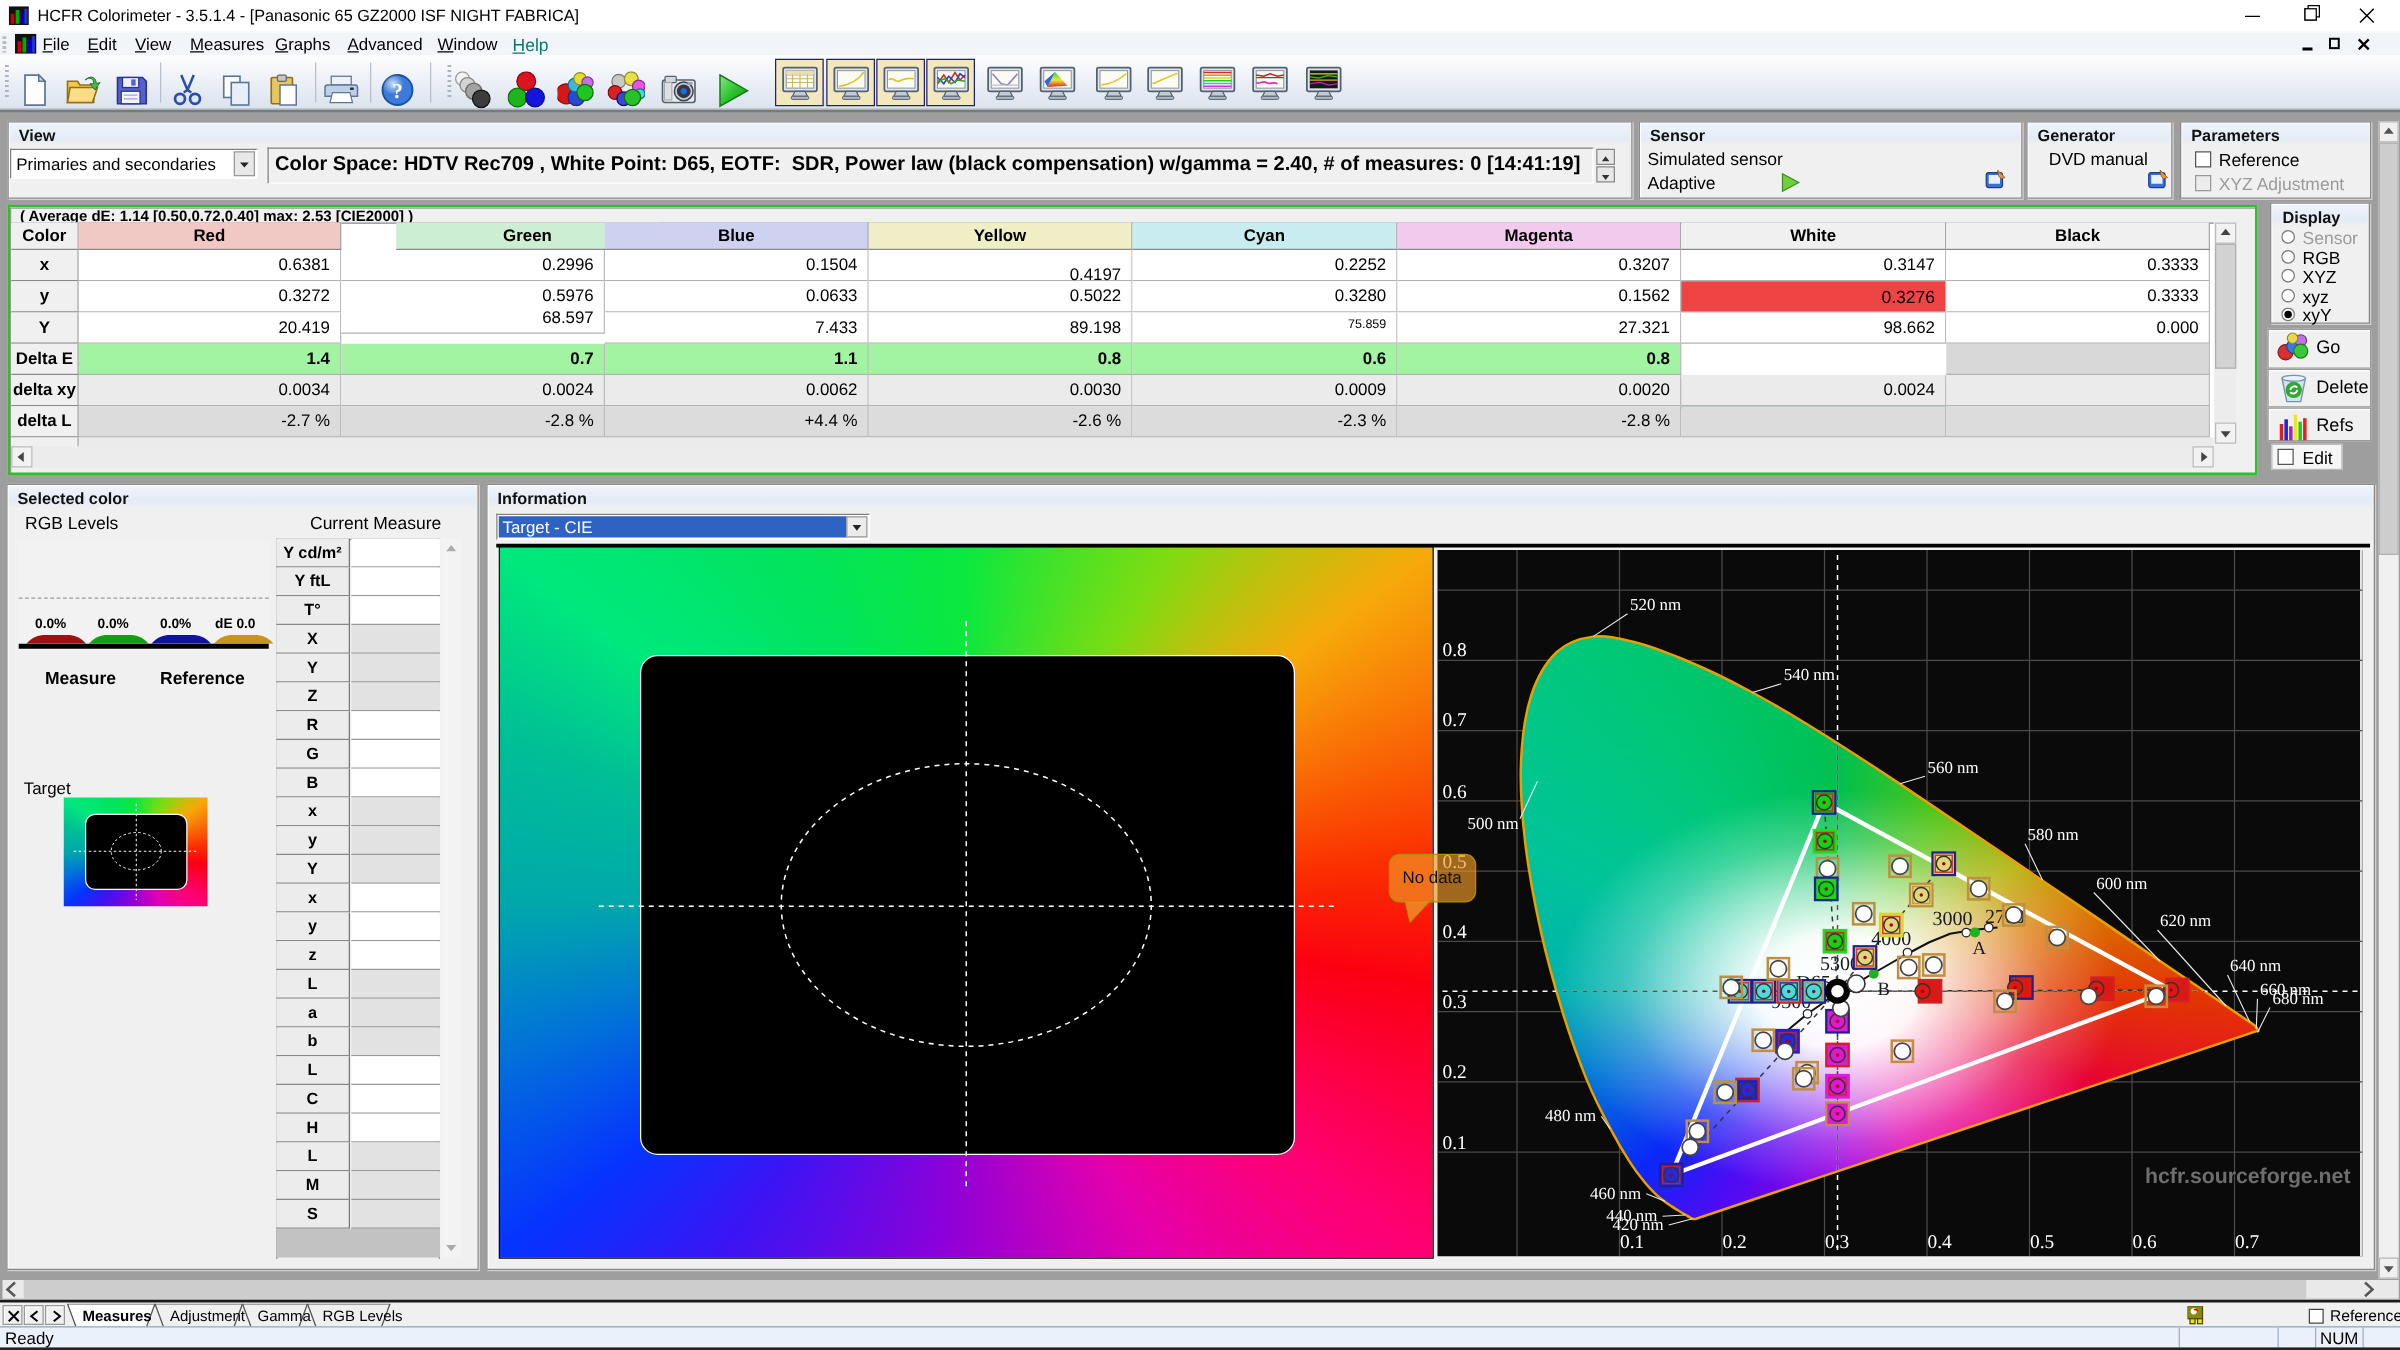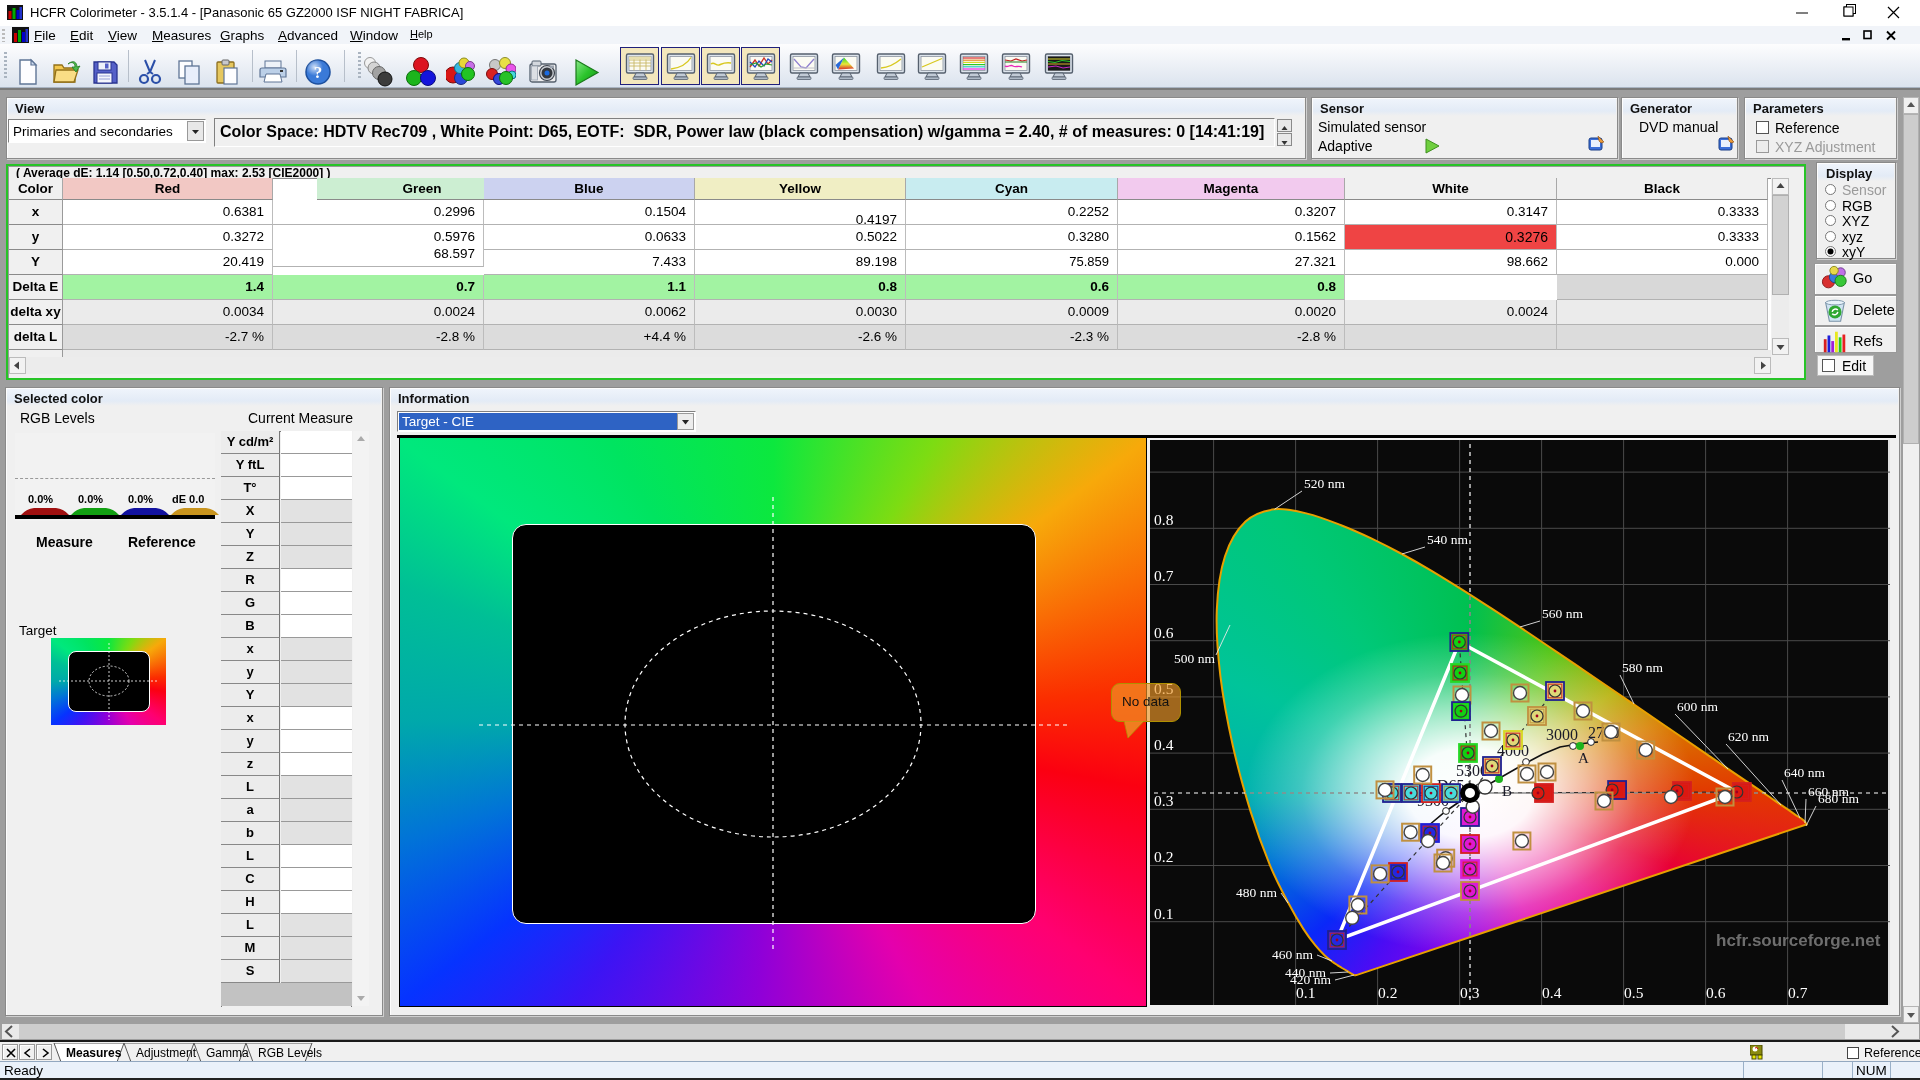--- a/index.html
+++ b/index.html
@@ -35,21 +35,21 @@
       <rect x="10" y="5" width="3" height="10" fill="#00c"></rect>
       <rect x="13.5" y="2" width="2.5" height="13" fill="#23c"></rect>
     </svg>
 <div class="txt" style="left:34px;top:2px;font-size:13.5px;color:#000"><u>F</u>ile</div>
 <div class="txt" style="left:70px;top:2px;font-size:13.5px;color:#000"><u>E</u>dit</div>
 <div class="txt" style="left:108px;top:2px;font-size:13.5px;color:#000"><u>V</u>iew</div>
 <div class="txt" style="left:152px;top:2px;font-size:13.5px;color:#000"><u>M</u>easures</div>
 <div class="txt" style="left:220px;top:2px;font-size:13.5px;color:#000"><u>G</u>raphs</div>
 <div class="txt" style="left:278px;top:2px;font-size:13.5px;color:#000"><u>A</u>dvanced</div>
 <div class="txt" style="left:350px;top:2px;font-size:13.5px;color:#000"><u>W</u>indow</div>
-<div class="txt" style="left:410px;top:2px;font-size:11px;color:#000000"><u>H</u>elp</div>
+<div class="txt" style="left:410px;top:2px;font-size:14px;color:#0f766e"><u>H</u>elp</div>
 <svg class="abs" style="left:1840px;top:2px" width="78" height="15">
       <rect x="2" y="10" width="8" height="2.4" fill="#000"></rect>
       <rect x="24" y="3" width="7" height="7.5" fill="none" stroke="#000" stroke-width="1.6"></rect>
       <path d="M 47 3.5 L 55 11.5 M 55 3.5 L 47 11.5" stroke="#000" stroke-width="1.8"></path>
     </svg>
 </div>
 <div class="abs" style="left:0;top:44px;width:1920px;height:44px;background:linear-gradient(#fdfdfe,#dbe3ee);border-bottom:1px solid #a9b4c2;">
 <div class="abs" style="left:4px;top:8px;width:3px;height:28px;background:repeating-linear-gradient(#aab4c0 0 2px,transparent 2px 4px)"></div>
 <svg class="abs" style="left:13px;top:13px" width="30" height="30" viewBox="0 0 30 30">
       <path d="M7 3 h11 l5 5 v19 h-16 z" fill="#fdfdff" stroke="#5f7596" stroke-width="1.4"></path>
@@ -344,21 +344,21 @@
 <div class="abs" style="left:695px;top:225px;width:211px;height:25px;background:#ffffff;border-right:1px solid #bcbcbc;border-bottom:1px solid #b2b2b2;text-align:right;font-size:13.5px;padding:4px 8px 0 0;font-weight:normal;">0.5022</div>
 <div class="abs" style="left:906px;top:225px;width:212px;height:25px;background:#ffffff;border-right:1px solid #bcbcbc;border-bottom:1px solid #b2b2b2;text-align:right;font-size:13.5px;padding:4px 8px 0 0;font-weight:normal;">0.3280</div>
 <div class="abs" style="left:1118px;top:225px;width:227px;height:25px;background:#ffffff;border-right:1px solid #bcbcbc;border-bottom:1px solid #b2b2b2;text-align:right;font-size:13.5px;padding:4px 8px 0 0;font-weight:normal;">0.1562</div>
 <div class="abs" style="left:1345px;top:225px;width:212px;height:25px;background:#ef4444;border-right:1px solid #bcbcbc;border-bottom:1px solid #b2b2b2;text-align:right;font-size:14px;padding:4px 8px 0 0;font-weight:normal;">0.3276</div>
 <div class="abs" style="left:1557px;top:225px;width:211px;height:25px;background:#ffffff;border-right:1px solid #bcbcbc;border-bottom:1px solid #b2b2b2;text-align:right;font-size:13.5px;padding:4px 8px 0 0;font-weight:normal;">0.3333</div>
 <div class="abs" style="left:9px;top:250px;width:54px;height:25px;background:#f0f0f0;border-right:1px solid #9a9a9a;border-bottom:1px solid #8a8a8a;text-align:center;font-weight:bold;font-size:13.5px;padding-top:4px;">Y</div>
 <div class="abs" style="left:63px;top:250px;width:210px;height:25px;background:#ffffff;border-right:1px solid #bcbcbc;border-bottom:1px solid #b2b2b2;text-align:right;font-size:13.5px;padding:4px 8px 0 0;font-weight:normal;">20.419</div>
 <div class="abs" style="left:273px;top:242px;width:211px;height:25px;background:#ffffff;border-right:1px solid #bcbcbc;border-bottom:1px solid #b2b2b2;text-align:right;font-size:13.5px;padding:4px 8px 0 0;font-weight:normal;">68.597</div>
 <div class="abs" style="left:484px;top:250px;width:211px;height:25px;background:#ffffff;border-right:1px solid #bcbcbc;border-bottom:1px solid #b2b2b2;text-align:right;font-size:13.5px;padding:4px 8px 0 0;font-weight:normal;">7.433</div>
 <div class="abs" style="left:695px;top:250px;width:211px;height:25px;background:#ffffff;border-right:1px solid #bcbcbc;border-bottom:1px solid #b2b2b2;text-align:right;font-size:13.5px;padding:4px 8px 0 0;font-weight:normal;">89.198</div>
-<div class="abs" style="left:906px;top:250px;width:212px;height:25px;background:#ffffff;border-right:1px solid #bcbcbc;border-bottom:1px solid #b2b2b2;text-align:right;font-size:13px;padding:4px 8px 0 0;font-weight:normal;">75.859</div>
+<div class="abs" style="left:906px;top:250px;width:212px;height:25px;background:#ffffff;border-right:1px solid #bcbcbc;border-bottom:1px solid #b2b2b2;text-align:right;font-size:10px;padding:4px 8px 0 0;font-weight:normal;">75.859</div>
 <div class="abs" style="left:1118px;top:250px;width:227px;height:25px;background:#ffffff;border-right:1px solid #bcbcbc;border-bottom:1px solid #b2b2b2;text-align:right;font-size:13.5px;padding:4px 8px 0 0;font-weight:normal;">27.321</div>
 <div class="abs" style="left:1345px;top:250px;width:212px;height:25px;background:#ffffff;border-right:1px solid #bcbcbc;border-bottom:1px solid #b2b2b2;text-align:right;font-size:13.5px;padding:4px 8px 0 0;font-weight:normal;">98.662</div>
 <div class="abs" style="left:1557px;top:250px;width:211px;height:25px;background:#ffffff;border-right:1px solid #bcbcbc;border-bottom:1px solid #b2b2b2;text-align:right;font-size:13.5px;padding:4px 8px 0 0;font-weight:normal;">0.000</div>
 <div class="abs" style="left:9px;top:275px;width:54px;height:25px;background:#f0f0f0;border-right:1px solid #9a9a9a;border-bottom:1px solid #8a8a8a;text-align:center;font-weight:bold;font-size:13.5px;padding-top:4px;">Delta E</div>
 <div class="abs" style="left:63px;top:275px;width:210px;height:25px;background:#a2f3a2;border-right:1px solid #bcbcbc;border-bottom:1px solid #b2b2b2;text-align:right;font-size:13.5px;padding:4px 8px 0 0;font-weight:bold;">1.4</div>
 <div class="abs" style="left:273px;top:275px;width:211px;height:25px;background:#a2f3a2;border-right:1px solid #bcbcbc;border-bottom:1px solid #b2b2b2;text-align:right;font-size:13.5px;padding:4px 8px 0 0;font-weight:bold;">0.7</div>
 <div class="abs" style="left:484px;top:275px;width:211px;height:25px;background:#a2f3a2;border-right:1px solid #bcbcbc;border-bottom:1px solid #b2b2b2;text-align:right;font-size:13.5px;padding:4px 8px 0 0;font-weight:bold;">1.1</div>
 <div class="abs" style="left:695px;top:275px;width:211px;height:25px;background:#a2f3a2;border-right:1px solid #bcbcbc;border-bottom:1px solid #b2b2b2;text-align:right;font-size:13.5px;padding:4px 8px 0 0;font-weight:bold;">0.8</div>
 <div class="abs" style="left:906px;top:275px;width:212px;height:25px;background:#a2f3a2;border-right:1px solid #bcbcbc;border-bottom:1px solid #b2b2b2;text-align:right;font-size:13.5px;padding:4px 8px 0 0;font-weight:bold;">0.6</div>
 <div class="abs" style="left:1118px;top:275px;width:227px;height:25px;background:#a2f3a2;border-right:1px solid #bcbcbc;border-bottom:1px solid #b2b2b2;text-align:right;font-size:13.5px;padding:4px 8px 0 0;font-weight:bold;">0.8</div>

